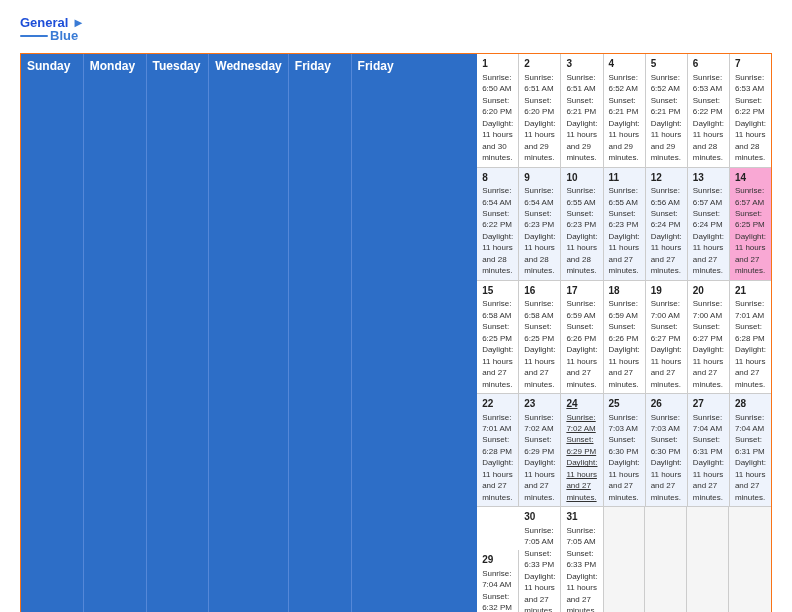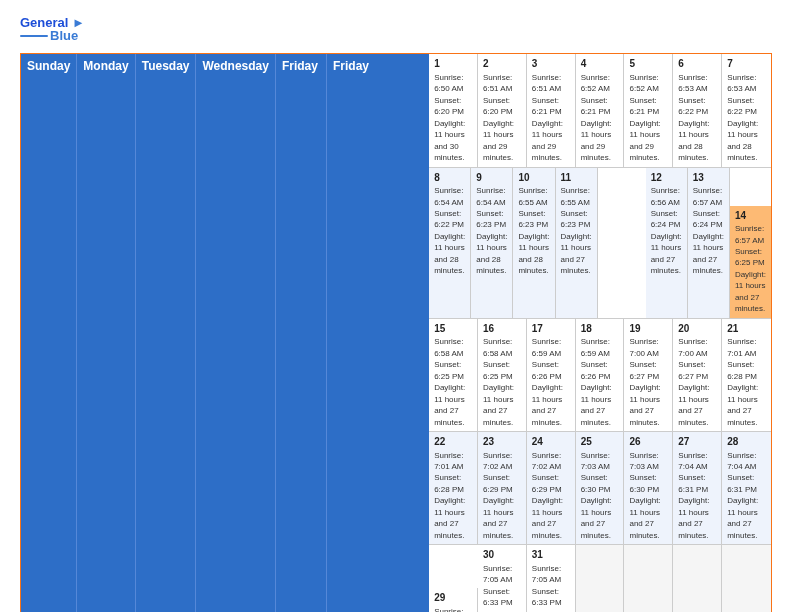--- a/index.html
+++ b/index.html
@@ -156,37 +156,37 @@
           <div class="cal-cell" style="background: rgb(255, 255, 255);"><span class="day-num">4</span><span class="cell-info">Sunrise: 6:52 AM<br>Sunset: 6:21 PM<br>Daylight: 11 hours and 29 minutes.</span></div>
           <div class="cal-cell" style="background: rgb(255, 255, 255);"><span class="day-num">5</span><span class="cell-info">Sunrise: 6:52 AM<br>Sunset: 6:21 PM<br>Daylight: 11 hours and 29 minutes.</span></div>
           <div class="cal-cell" style="background: rgb(255, 255, 255);"><span class="day-num">6</span><span class="cell-info">Sunrise: 6:53 AM<br>Sunset: 6:22 PM<br>Daylight: 11 hours and 28 minutes.</span></div>
           <div class="cal-cell" style="background: rgb(255, 255, 255);"><span class="day-num">7</span><span class="cell-info">Sunrise: 6:53 AM<br>Sunset: 6:22 PM<br>Daylight: 11 hours and 28 minutes.</span></div>
         </div>
         <div class="cal-row">
           <div class="cal-cell" style="background: rgb(238, 243, 252);"><span class="day-num">8</span><span class="cell-info">Sunrise: 6:54 AM<br>Sunset: 6:22 PM<br>Daylight: 11 hours and 28 minutes.</span></div>
           <div class="cal-cell" style="background: rgb(238, 243, 252);"><span class="day-num">9</span><span class="cell-info">Sunrise: 6:54 AM<br>Sunset: 6:23 PM<br>Daylight: 11 hours and 28 minutes.</span></div>
           <div class="cal-cell" style="background: rgb(238, 243, 252);"><span class="day-num">10</span><span class="cell-info">Sunrise: 6:55 AM<br>Sunset: 6:23 PM<br>Daylight: 11 hours and 28 minutes.</span></div>
           <div class="cal-cell" style="background: rgb(238, 243, 252);"><span class="day-num">11</span><span class="cell-info">Sunrise: 6:55 AM<br>Sunset: 6:23 PM<br>Daylight: 11 hours and 27 minutes.</span></div>
-          <div class="cal-cell" style="background: rgb(238, 243, 252); margin-left: 48px;"><span class="day-num">12</span><span class="cell-info">Sunrise: 6:56 AM<br>Sunset: 6:24 PM<br>Daylight: 11 hours and 27 minutes.</span></div>
+          <div class="cal-cell" style="background: rgb(238, 243, 252);"><span class="day-num">12</span><span class="cell-info">Sunrise: 6:56 AM<br>Sunset: 6:24 PM<br>Daylight: 11 hours and 27 minutes.</span></div>
           <div class="cal-cell" style="background: rgb(238, 243, 252);"><span class="day-num">13</span><span class="cell-info">Sunrise: 6:57 AM<br>Sunset: 6:24 PM<br>Daylight: 11 hours and 27 minutes.</span></div>
-          <div class="cal-cell" style="background: #fdba74; margin-top: 38px;"><span class="day-num">14</span><span class="cell-info">Sunrise: 6:57 AM<br>Sunset: 6:25 PM<br>Daylight: 11 hours and 27 minutes.</span></div>
+          <div class="cal-cell" style="background: #f9a8d4;"><span class="day-num">14</span><span class="cell-info">Sunrise: 6:57 AM<br>Sunset: 6:25 PM<br>Daylight: 11 hours and 27 minutes.</span></div>
         </div>
         <div class="cal-row">
           <div class="cal-cell" style="background: rgb(255, 255, 255);"><span class="day-num">15</span><span class="cell-info">Sunrise: 6:58 AM<br>Sunset: 6:25 PM<br>Daylight: 11 hours and 27 minutes.</span></div>
           <div class="cal-cell" style="background: rgb(255, 255, 255);"><span class="day-num">16</span><span class="cell-info">Sunrise: 6:58 AM<br>Sunset: 6:25 PM<br>Daylight: 11 hours and 27 minutes.</span></div>
           <div class="cal-cell" style="background: rgb(255, 255, 255);"><span class="day-num">17</span><span class="cell-info">Sunrise: 6:59 AM<br>Sunset: 6:26 PM<br>Daylight: 11 hours and 27 minutes.</span></div>
           <div class="cal-cell" style="background: rgb(255, 255, 255);"><span class="day-num">18</span><span class="cell-info">Sunrise: 6:59 AM<br>Sunset: 6:26 PM<br>Daylight: 11 hours and 27 minutes.</span></div>
           <div class="cal-cell" style="background: rgb(255, 255, 255);"><span class="day-num">19</span><span class="cell-info">Sunrise: 7:00 AM<br>Sunset: 6:27 PM<br>Daylight: 11 hours and 27 minutes.</span></div>
           <div class="cal-cell" style="background: rgb(255, 255, 255);"><span class="day-num">20</span><span class="cell-info">Sunrise: 7:00 AM<br>Sunset: 6:27 PM<br>Daylight: 11 hours and 27 minutes.</span></div>
           <div class="cal-cell" style="background: rgb(255, 255, 255);"><span class="day-num">21</span><span class="cell-info">Sunrise: 7:01 AM<br>Sunset: 6:28 PM<br>Daylight: 11 hours and 27 minutes.</span></div>
         </div>
         <div class="cal-row">
           <div class="cal-cell" style="background: rgb(238, 243, 252);"><span class="day-num">22</span><span class="cell-info">Sunrise: 7:01 AM<br>Sunset: 6:28 PM<br>Daylight: 11 hours and 27 minutes.</span></div>
           <div class="cal-cell" style="background: rgb(238, 243, 252);"><span class="day-num">23</span><span class="cell-info">Sunrise: 7:02 AM<br>Sunset: 6:29 PM<br>Daylight: 11 hours and 27 minutes.</span></div>
-          <div class="cal-cell" style="background: rgb(238, 243, 252);"><span class="day-num">24</span><span class="cell-info">Sunrise: 7:02 AM<br>Sunset: 6:29 PM<br>Daylight: 11 hours and 27 minutes.</span></div>
+          <div class="cal-cell" style="background: rgb(238, 243, 252); text-decoration: underline;"><span class="day-num">24</span><span class="cell-info">Sunrise: 7:02 AM<br>Sunset: 6:29 PM<br>Daylight: 11 hours and 27 minutes.</span></div>
           <div class="cal-cell" style="background: rgb(238, 243, 252);"><span class="day-num">25</span><span class="cell-info">Sunrise: 7:03 AM<br>Sunset: 6:30 PM<br>Daylight: 11 hours and 27 minutes.</span></div>
           <div class="cal-cell" style="background: rgb(238, 243, 252);"><span class="day-num">26</span><span class="cell-info">Sunrise: 7:03 AM<br>Sunset: 6:30 PM<br>Daylight: 11 hours and 27 minutes.</span></div>
           <div class="cal-cell" style="background: rgb(238, 243, 252);"><span class="day-num">27</span><span class="cell-info">Sunrise: 7:04 AM<br>Sunset: 6:31 PM<br>Daylight: 11 hours and 27 minutes.</span></div>
           <div class="cal-cell" style="background: rgb(238, 243, 252);"><span class="day-num">28</span><span class="cell-info">Sunrise: 7:04 AM<br>Sunset: 6:31 PM<br>Daylight: 11 hours and 27 minutes.</span></div>
         </div>
         <div class="cal-row">
           <div class="cal-cell" style="background: rgb(255, 255, 255); margin-top: 43px;"><span class="day-num">29</span><span class="cell-info">Sunrise: 7:04 AM<br>Sunset: 6:32 PM<br>Daylight: 11 hours and 27 minutes.</span></div>
           <div class="cal-cell" style="background: rgb(255, 255, 255);"><span class="day-num">30</span><span class="cell-info">Sunrise: 7:05 AM<br>Sunset: 6:33 PM<br>Daylight: 11 hours and 27 minutes.</span></div>
           <div class="cal-cell" style="background: rgb(255, 255, 255);"><span class="day-num">31</span><span class="cell-info">Sunrise: 7:05 AM<br>Sunset: 6:33 PM<br>Daylight: 11 hours and 27 minutes.</span></div>
           <div class="cal-cell empty"></div>

